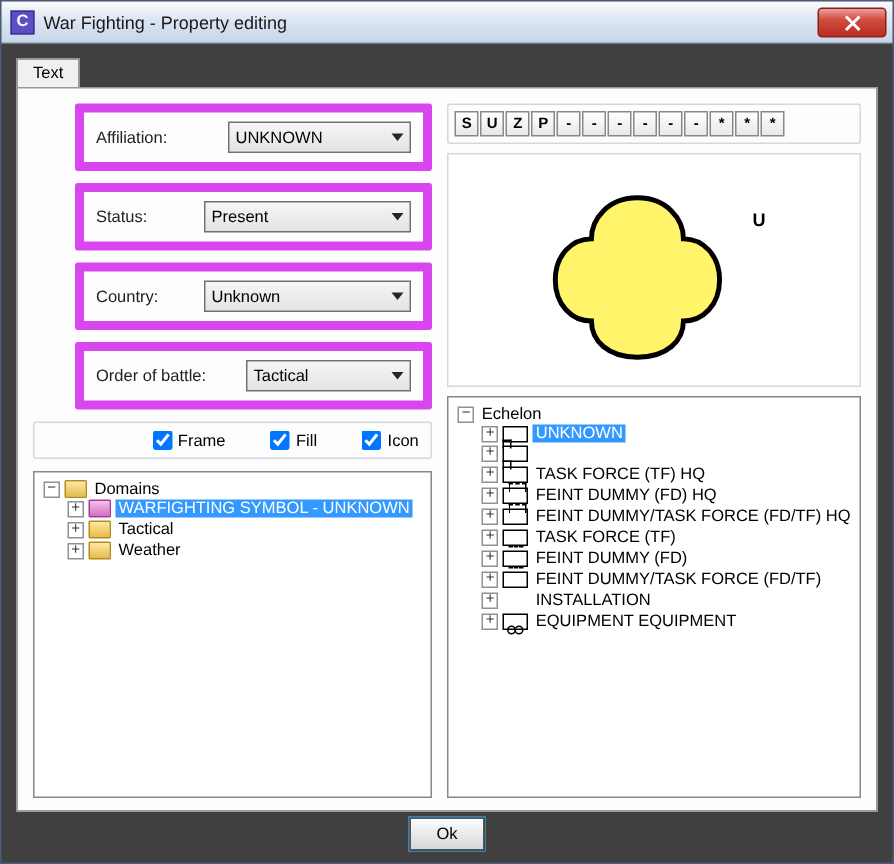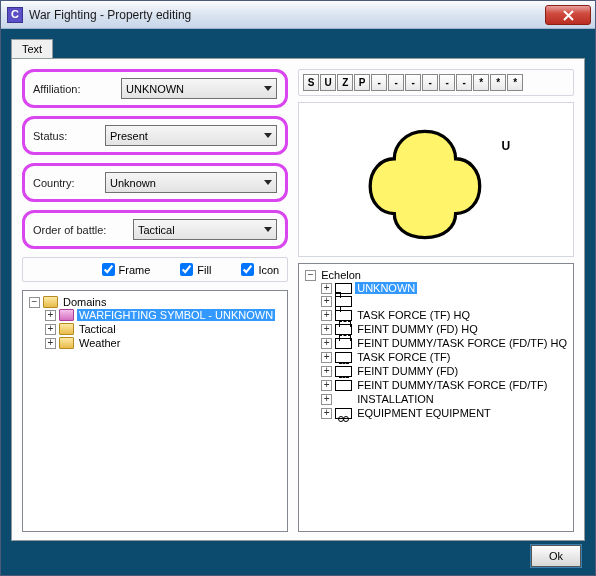--- a/index.html
+++ b/index.html
@@ -1,38 +1,38 @@
 <!DOCTYPE html>
 <html><head>
 <meta charset="utf-8">
 <style>
 * { box-sizing: border-box; font-family: "Segoe UI", Tahoma, sans-serif; font-size: 11px; }
 body { margin: 0; background: #fff; }
 
-.window { width: 596px; height: 576px; border: 1px solid #4a5a7a; background: #0c4a6e; display: flex; flex-direction: column; }
+.window { width: 596px; height: 576px; border: 1px solid #4a5a7a; background: #404040; display: flex; flex-direction: column; }
 .titlebar { height: 28px; background: linear-gradient(#fbfcfd, #dde6f2 45%, #c7d6e9); display: flex; align-items: center; padding: 0 2px 0 6px; border-bottom: 1px solid #9fb2cc; }
 .titlebar .icon-box { width: 16px; height: 16px; background: #5a4fc7; border: 1px solid #3a3290; margin-right: 6px; position: relative; }
 .titlebar .icon-box::after { content: "C"; color: #fff; font-weight: bold; position: absolute; left: 3px; top: 0; font-size: 11px; }
 .titlebar .title { flex: 1; color: #1a1a1a; font-size: 12px; }
 .close-btn { width: 46px; height: 20px; background: linear-gradient(#e7a0a0, #d04c3f 40%, #b92e22); border: 1px solid #8b2017; border-radius: 3px; margin-left: auto; margin-right: 2px; position: relative; }
 .close-btn svg { position: absolute; left: 17px; top: 4px; }
 
 .client { flex: 1; padding: 8px 10px 6px; display: flex; flex-direction: column; }
 
 .tabstrip { display: flex; position: relative; z-index: 2; }
 .tab { border: 1px solid #919b9c; border-bottom: none; padding: 3px 10px; background: #f0f0f0; margin-right: 0; cursor: default; }
 .tab.active { background: #fdfdfd; border-top: 1px solid #919b9c; position: relative; top: 1px; border-radius: 2px 2px 0 0; }
 .tab.inactive { background: #f0f0f0; margin-top: 2px; }
 
 .tabpanel { border: 1px solid #919b9c; background: #fdfdfd; flex: 1; padding: 10px 10px 8px; display: flex; gap: 10px; }
 
 .leftcol { width: 282px; display: flex; flex-direction: column; gap: 8px; }
 .rightcol { flex: 1; display: flex; flex-direction: column; gap: 6px; }
 
-.rowgroup { border: 3px solid #d946ef; background: #fdfdfd; padding: 6px 8px; display: flex; align-items: center; border-radius: 12px; }
+.rowgroup { border: 6px solid #d946ef; background: #fdfdfd; padding: 6px 8px; display: flex; align-items: center; border-radius: 2px; margin-left: 28px; }
 .rowgroup label { width: 88px; color: #222; }
 .combo { flex: 1; height: 21px; border: 1px solid #707070; background: linear-gradient(#f6f6f6,#e3e3e3); display: flex; align-items: center; padding: 0 4px; position: relative; }
 .combo::after { content: ""; position: absolute; right: 4px; top: 7px; border-left: 4px solid transparent; border-right: 4px solid transparent; border-top: 5px solid #262626; }
 .combo span { color: #000; }
 
 .chkgroup { border: 1px solid #d6d6e0; padding: 5px 8px; display: flex; gap: 30px; border-radius: 2px; justify-content: flex-end; }
 .chk { display: flex; align-items: center; gap: 4px; }
 .chk input { margin:0; }
 
 .coderow { border: 1px solid #d6d6e0; padding: 4px 4px; display: flex; gap: 1px; border-radius: 2px; }
@@ -51,21 +51,21 @@
 .sel { background: #3399ff; color: #fff; padding: 0 2px; }
 .labeltxt { padding: 0 2px; }
 
 .ech-icon { width: 17px; height: 11px; border: 1.5px solid #000; flex-shrink:0; position:relative; background:#fff; }
 .ech-icon.flag::before { content:""; position:absolute; left:-1px; top:-5px; width:4px; height:5px; border-left:1.5px solid #000; border-top:1.5px solid #000; border-right:1.5px solid #000; }
 .ech-icon.dash::before { content:""; position:absolute; left:3px; top:-4px; width:10px; border-top:1.5px dashed #000; }
 .ech-icon.wheel::after { content:""; position:absolute; left:2px; bottom:-4px; width:4px; height:4px; border:1.5px solid #000; border-radius:50%; }
 .ech-icon.wheel::before { content:""; position:absolute; right:2px; bottom:-4px; width:4px; height:4px; border:1.5px solid #000; border-radius:50%; }
 .noicon { width:17px; flex-shrink:0; }
 
-.btnrow { padding: 4px 4px 2px; display: flex; justify-content: flex-end; }
+.btnrow { padding: 4px 4px 2px; display: flex; justify-content: center; }
 .okbtn { width: 50px; height: 22px; border: 1px solid #555; background: linear-gradient(#fdfdfd,#d7d7d7); box-shadow: 0 0 0 1px #3c7fb1; }
 </style>
 </head>
 <body>
 
 <div class="window">
   <div class="titlebar">
     <div class="icon-box"></div>
     <div class="title">War Fighting - Property editing</div>
     <div class="close-btn">

